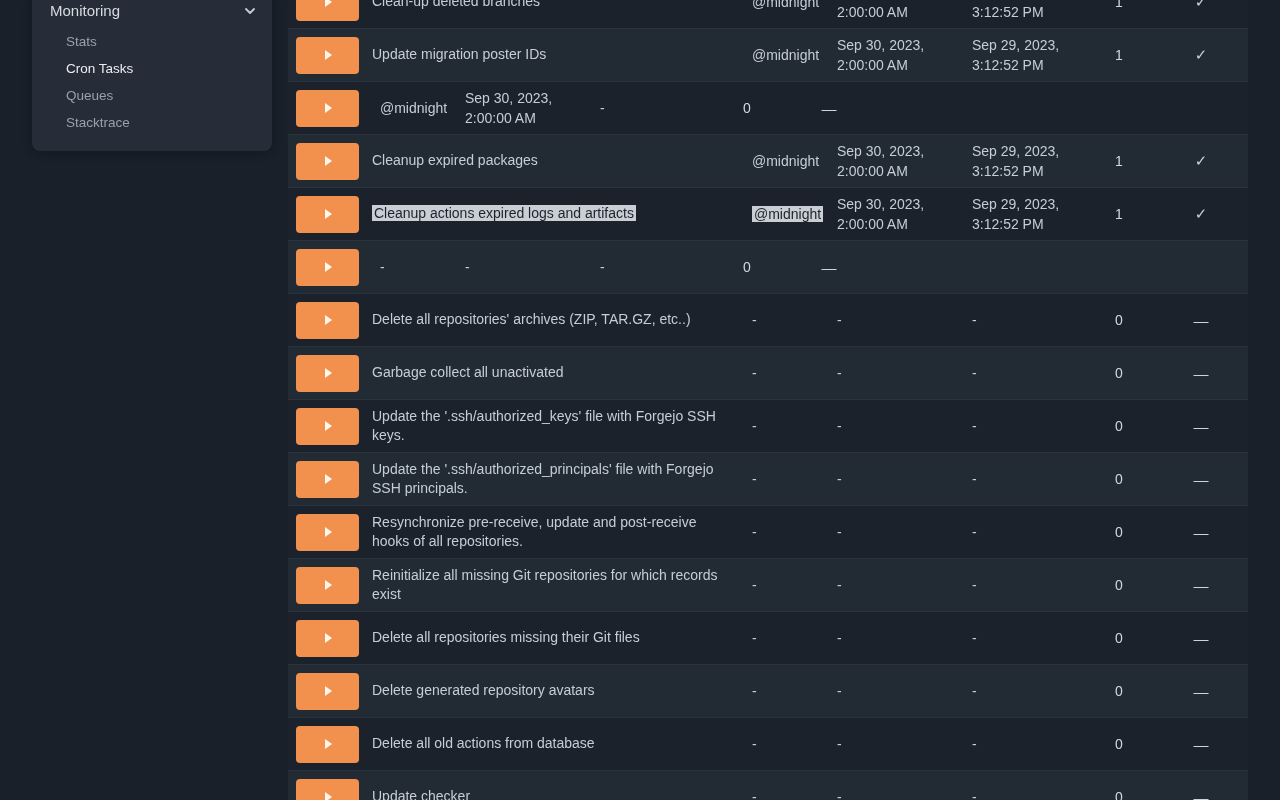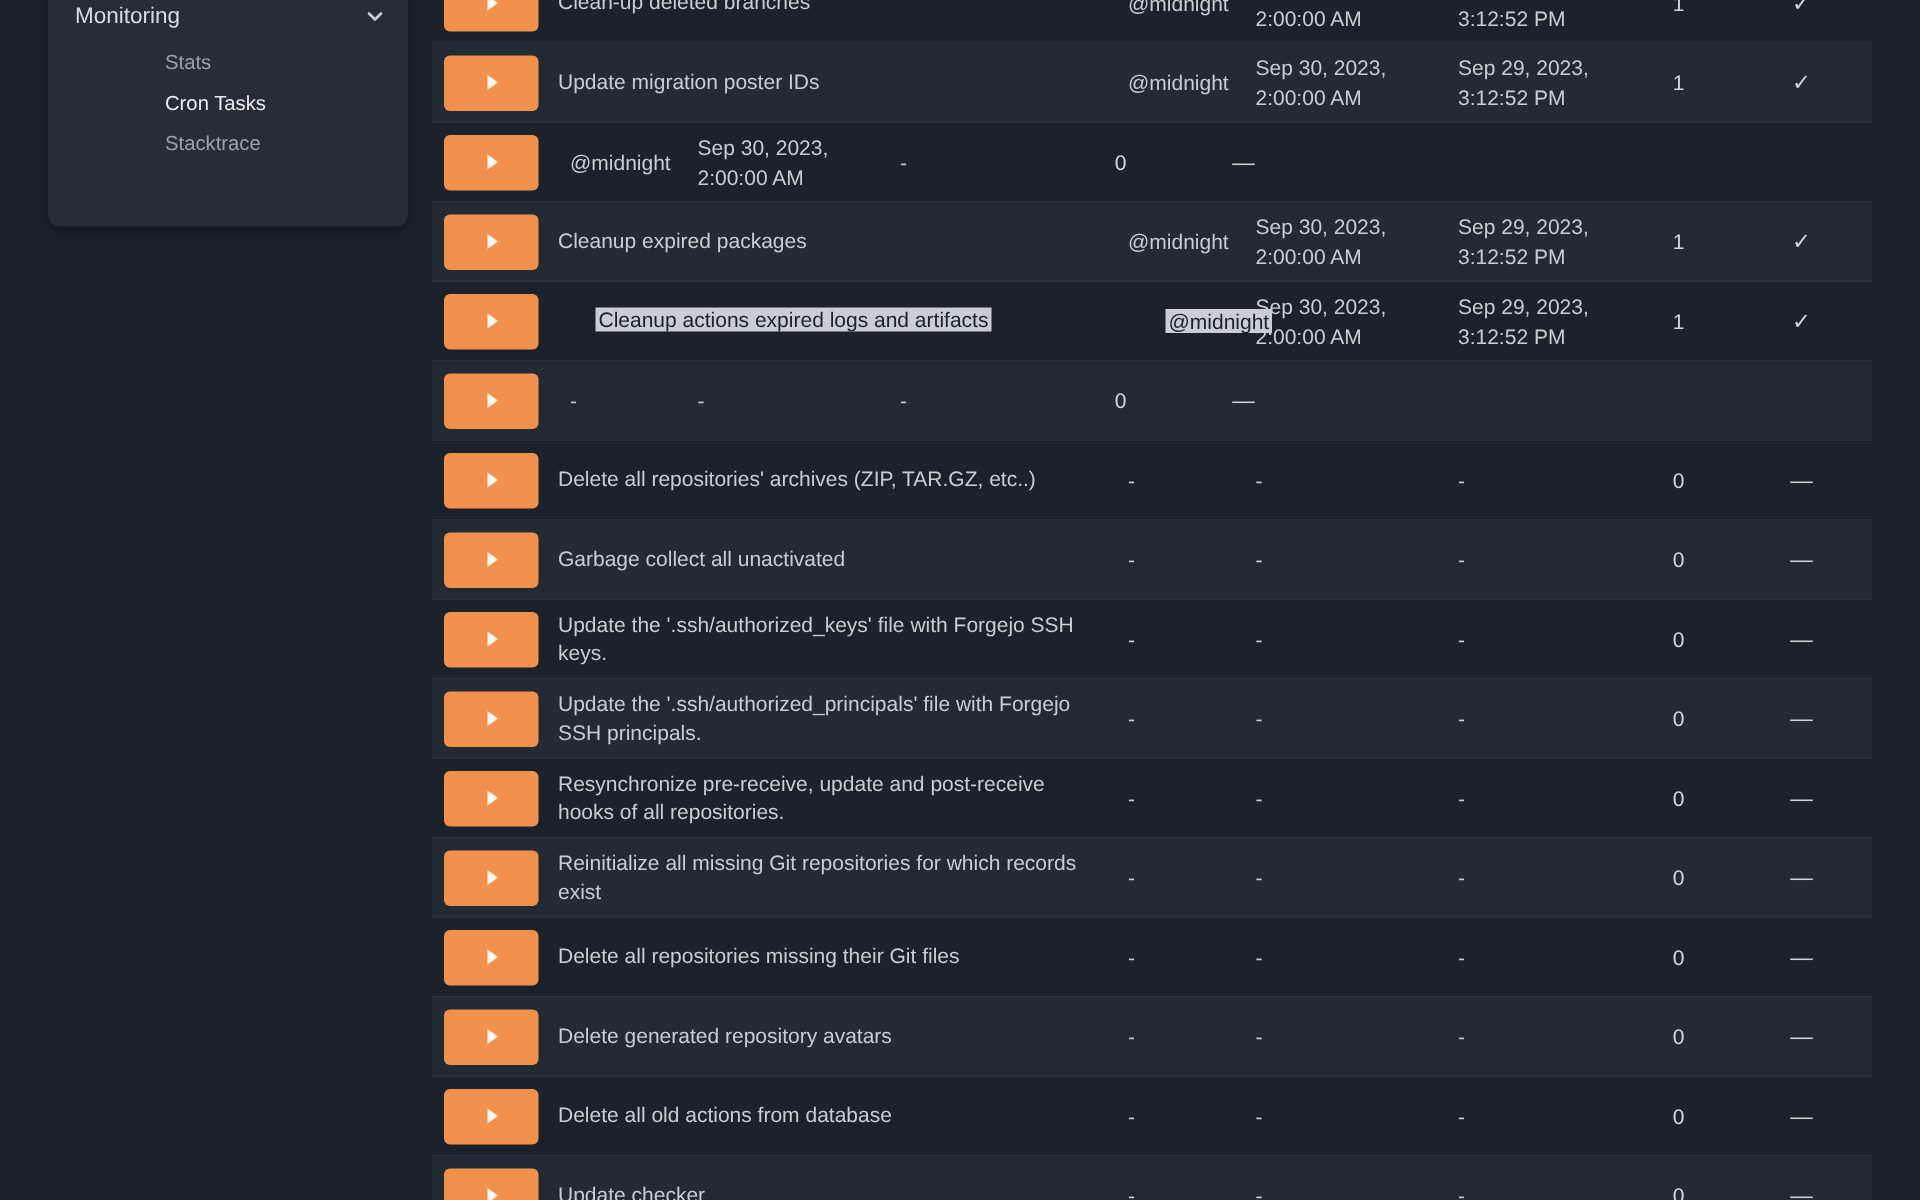--- a/index.html
+++ b/index.html
@@ -25,21 +25,21 @@
     display:flex; justify-content:space-between; align-items:center;
     padding:10px 14px 0 18px;
     color:#d6dbe1; font-size:15px;
   }
   .chev { width:16px; height:16px; color:#c6cdd5; }
   .sidebar-items { margin-top:9px; }
   .sidebar-item {
     height:27px; line-height:27px;
     padding-left:34px;
     font-size:13.5px; color:#98a1ac;
-    cursor:pointer; white-space:nowrap;margin-left:44px;
+    cursor:pointer; white-space:nowrap;
   }
   .sidebar-item.active { color:#eaedf1; font-weight:normal; }
 
   
   .cron-table {
     position:absolute; left:288px; top:-24px; width:960px;
   }
   .row {
     display:flex; align-items:center;
     height:53px; box-sizing:border-box;
@@ -70,36 +70,36 @@
     border-left:7px solid #fff7ef;
     border-top:5px solid transparent;
     border-bottom:5px solid transparent;
     margin-left:2px;
   }
 
   .sel {
     background:#c9ced5;
     color:#1b222b;
     padding:0 2px;
-    margin-left:25px;
   }
 </style>
 </head>
 <body>
 
 <div class="sidebar-panel">
   <div class="sidebar-header">
     <span>Monitoring</span>
     <svg class="chev" viewBox="0 0 16 16" fill="none" stroke="currentColor" stroke-width="1.8" stroke-linecap="round" stroke-linejoin="round">
       <polyline points="4,6 8,10 12,6"></polyline>
     </svg>
   </div>
   <div class="sidebar-items">
       <div class="sidebar-item">Stats</div>
       <div class="sidebar-item active">Cron Tasks</div>
+      <div class="sidebar-item">Queues</div>
       <div class="sidebar-item">Stacktrace</div>
     </div>
 </div>
 
 <div class="cron-table">
     <div class="row dark">
     <div class="cell c-run">
       <button class="run-btn">
         <span class="play-icon"></span>
       </button>

